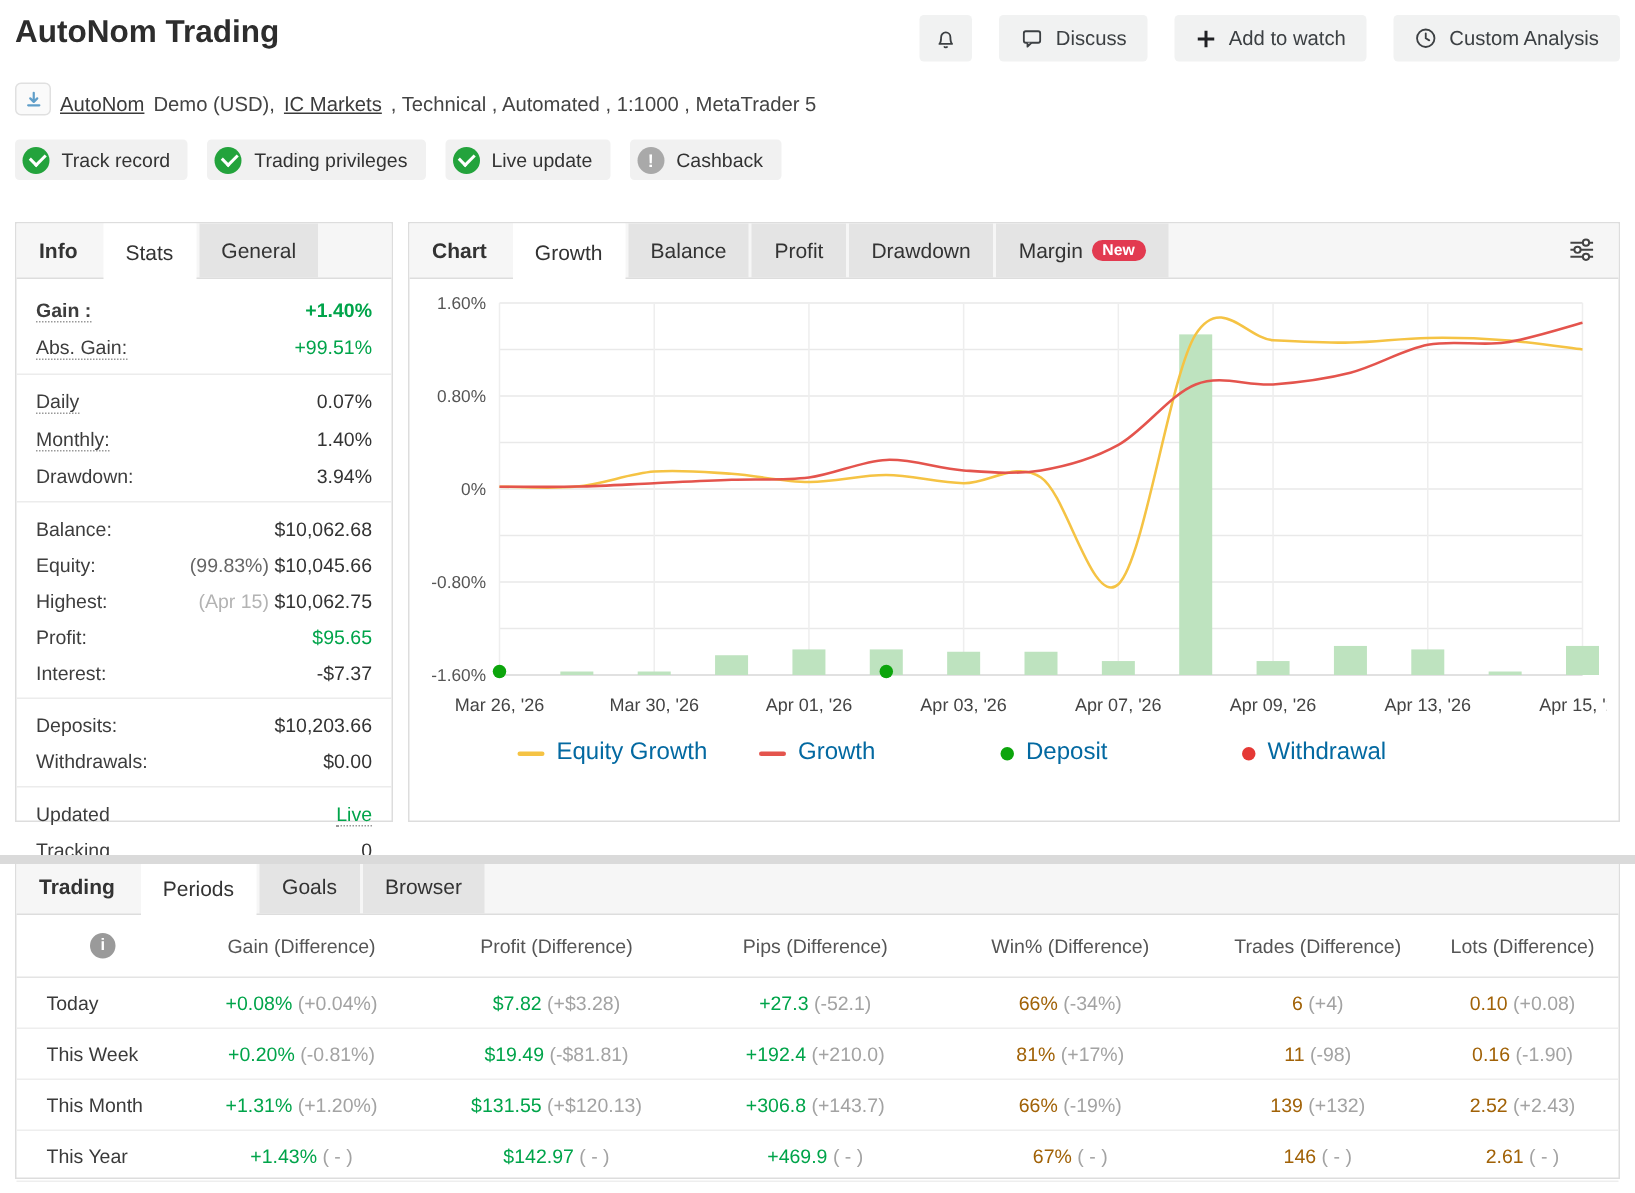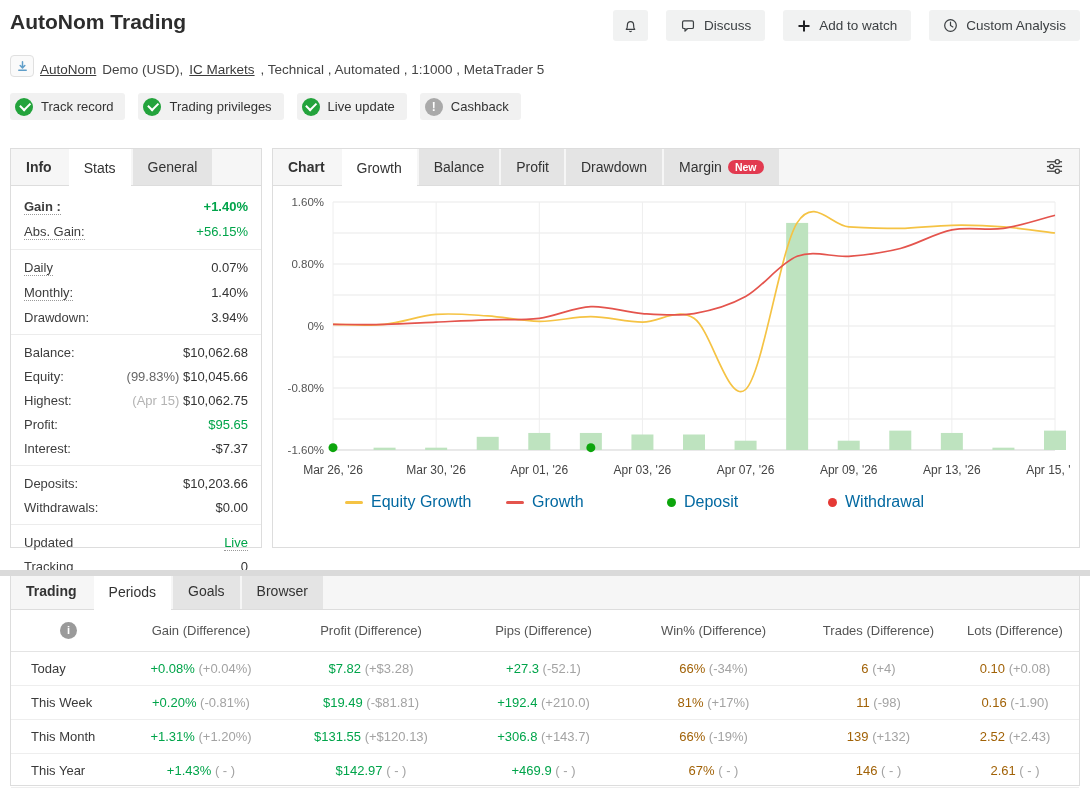--- a/index.html
+++ b/index.html
@@ -169,21 +169,21 @@
           <span>General</span>
         </div>
       </div>
     <div class="stats-body" id="stats-body">
         <div class="stat-row">
           <span class="slabel dotted" style="font-weight: bold;">Gain :</span>
           <span class="svalue"><span class="green bold">+1.40%</span></span>
         </div>
         <div class="stat-row">
           <span class="slabel dotted">Abs. Gain:</span>
-          <span class="svalue"><span class="green">+56.15%</span></span>
+          <span class="svalue"><span class="green">+99.51%</span></span>
         </div>
         <div class="sep"></div>
         <div class="stat-row">
           <span class="slabel dotted">Daily</span>
           <span class="svalue"><span>0.07%</span></span>
         </div>
         <div class="stat-row">
           <span class="slabel dotted">Monthly:</span>
           <span class="svalue"><span>1.40%</span></span>
         </div>

